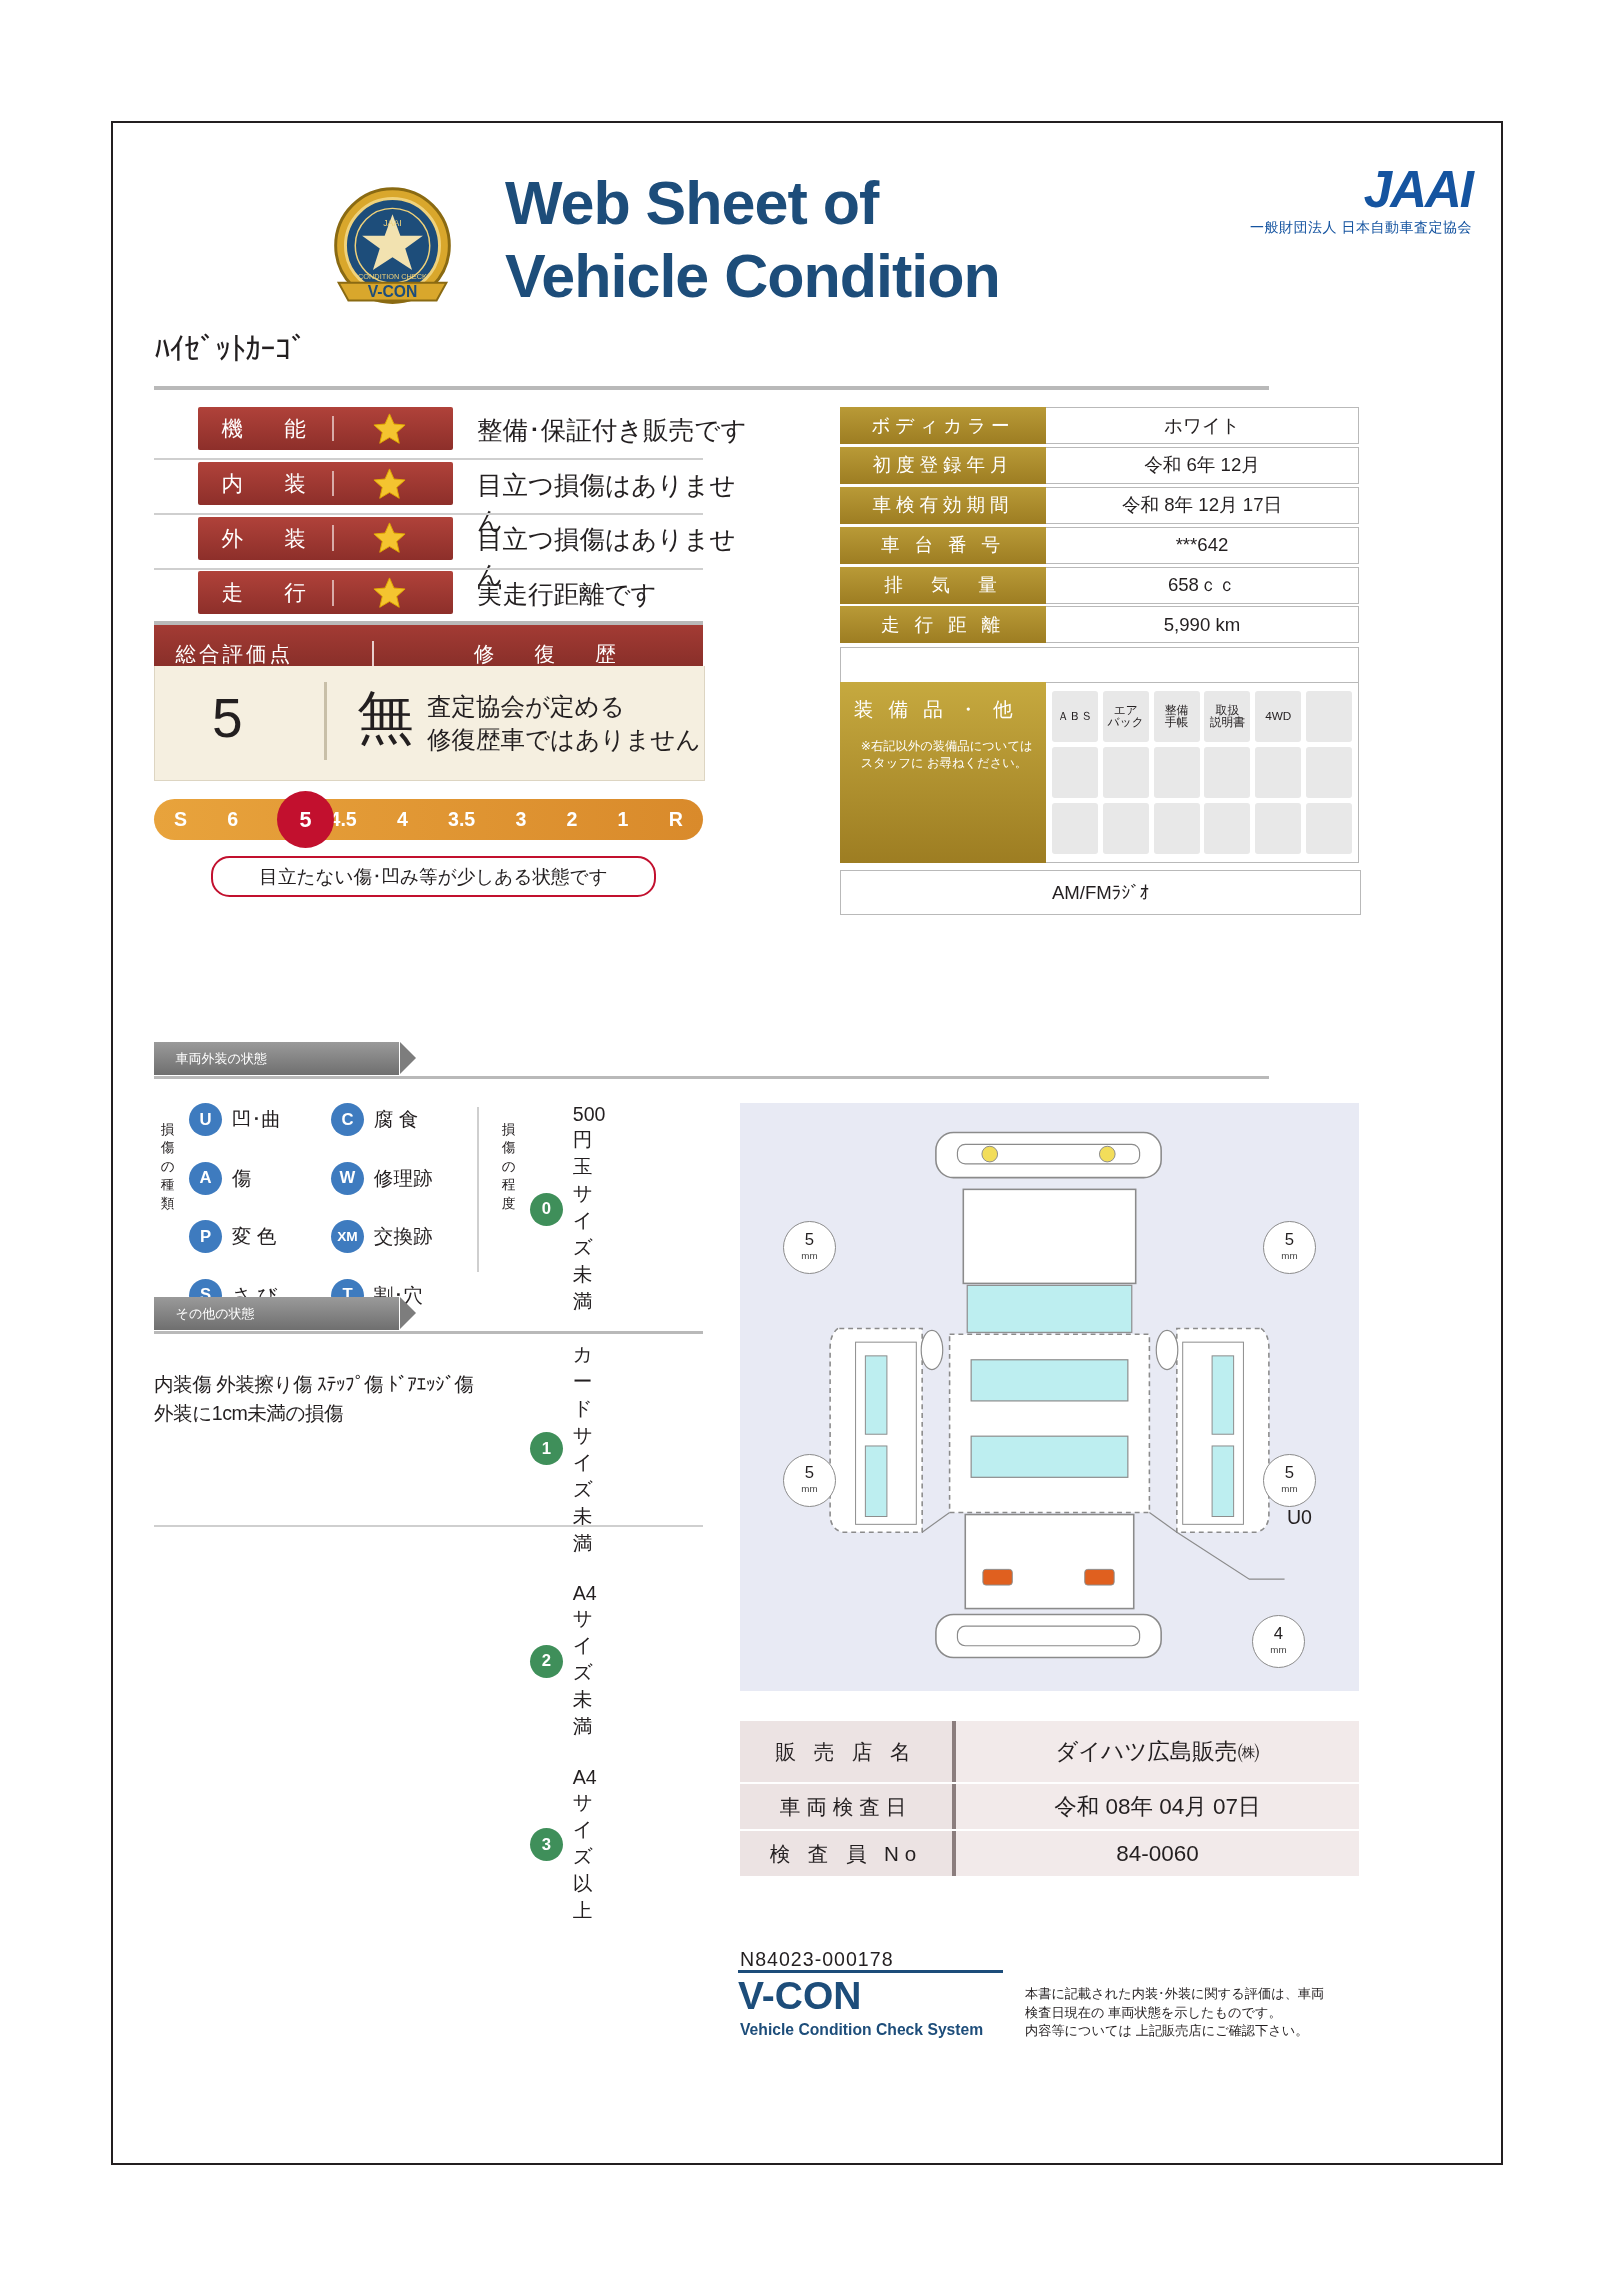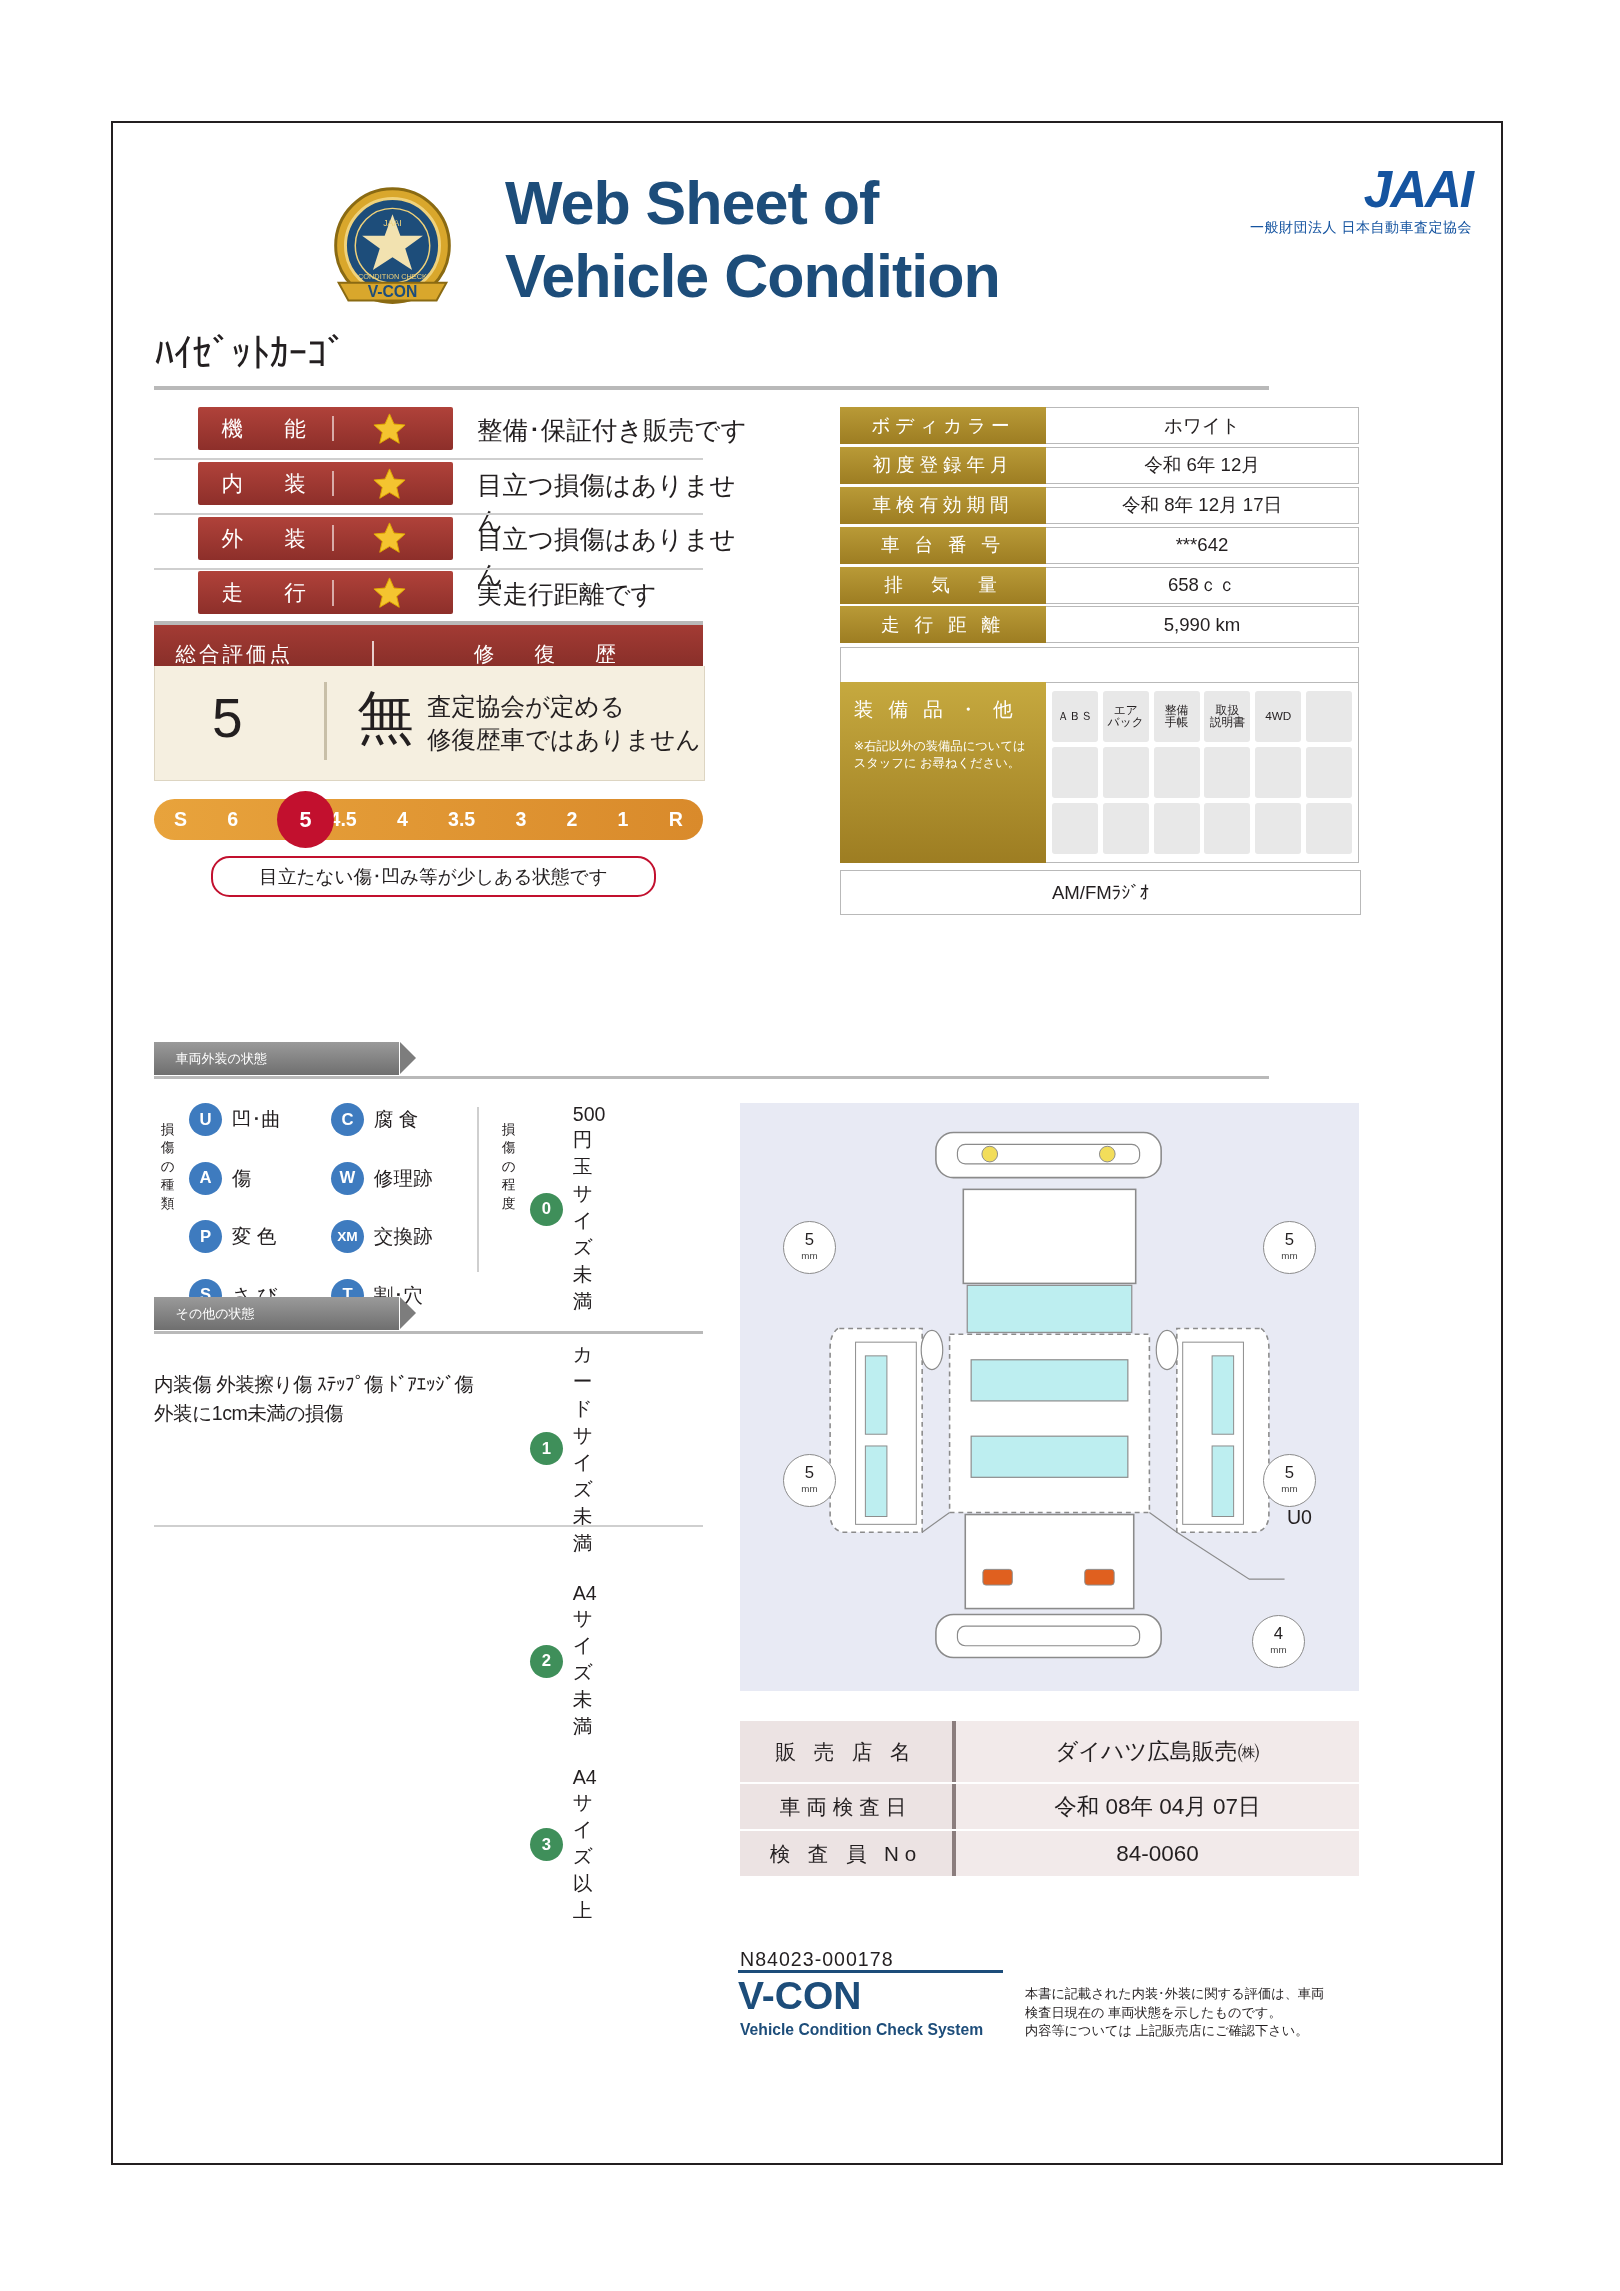--- a/index.html
+++ b/index.html
@@ -8,21 +8,21 @@
   .inner{position:absolute;left:0;top:0;right:0;bottom:0;}
 
   
   .hdr{position:absolute;left:0;top:0;width:100%;height:245px;}
   .emblem{position:absolute;left:206px;top:54px;width:147px;height:147px;}
   .title{position:absolute;left:392px;top:44px;color:#1d4d7a;font-weight:bold;font-size:61px;line-height:73px;letter-spacing:-1px;}
   .jaai-logo{position:absolute;right:29px;top:41px;text-align:right;}
   .jaai-logo .mark{color:#1554a0;font-weight:bold;font-style:italic;font-size:51px;letter-spacing:-2px;line-height:51px;}
   .jaai-logo .sub{color:#1554a0;font-size:14px;margin-top:3.9px;letter-spacing:0.5px;}
 
-  .carname{position:absolute;left:41px;top:208px;font-size:40px;letter-spacing:-1px;color:#231f20;}
+  .carname{position:absolute;left:41px;top:208px;font-size:32px;letter-spacing:-1px;color:#231f20;}
   .hr-main{position:absolute;left:41px;top:263px;width:1115px;height:3.9px;background:#b9b9b9;}
 
   
   .evalwrap{position:absolute;left:41px;top:284px;width:549px;padding-left:44px;}
   .evalrow{position:relative;height:43px;margin-bottom:11.8px;}
   .evalrow .bar{position:absolute;left:0;top:0;width:255px;height:43px;
       background:linear-gradient(to bottom,#b0423a,#8d2f2a);border-radius:2px;display:flex;align-items:center;}
   .evalrow .bar .lbl{color:#fff;font-size:21.6px;letter-spacing:9.8px;padding-left:23.5px;width:108px;}
   .evalrow .bar .sep{width:2px;height:25.5px;background:#e7c9c7;opacity:.8;margin-left:2px;}
   .evalrow .bar .star{position:absolute;left:174px;top:3.9px;width:35px;height:35px;}
@@ -58,21 +58,21 @@
   .spec{position:absolute;left:727px;top:284px;width:519px;}
   .spec .row{display:flex;height:37px;margin-bottom:2.9px;}
   .spec .k{width:206px;background:linear-gradient(to bottom,#b99a37,#9d7d22);color:#fff;font-size:18.6px;
      display:flex;align-items:center;justify-content:center;letter-spacing:4.9px;}
   .spec .v{flex:1;border:1px solid #b9b9b9;border-left:none;background:#fff;display:flex;align-items:center;justify-content:center;font-size:18.6px;}
   .spec .blank{height:45px;border:1px solid #b9b9b9;margin-top:3.9px;background:#fff;}
 
   .equip{position:absolute;left:727px;top:559px;width:519px;height:181px;display:flex;}
   .equip .left{width:206px;background:linear-gradient(to bottom,#c6a93f,#9d7d22);color:#fff;padding:13.7px 9.8px 0 13.7px;box-sizing:border-box;}
   .equip .left .t{font-size:19.6px;letter-spacing:4.9px;margin-bottom:15.7px;}
-  .equip .left .n{font-size:12.3px;line-height:16.7px;}
+  .equip .left .n{font-size:12.3px;line-height:16.7px;margin-left:7px;}
   .equip .right{flex:1;background:#fff;border:1px solid #b9b9b9;border-left:none;padding:7.8px 5.9px;box-sizing:border-box;
      display:grid;grid-template-columns:repeat(6,1fr);grid-template-rows:repeat(3,1fr);gap:4.9px;}
   .equip .cell{background:#e8e8e8;border-radius:2.9px;display:flex;align-items:center;justify-content:center;
      font-size:11.8px;line-height:12.7px;text-align:center;color:#231f20;}
   .radio{position:absolute;left:727px;top:747px;width:519px;height:43px;border:1px solid #b9b9b9;background:#fff;
      display:flex;align-items:center;justify-content:center;font-size:18.6px;}
 
   
   .sechdr{position:absolute;height:33px;background:linear-gradient(to bottom,#9a9a9a,#6f6f6f);color:#fff;
      font-size:13px;display:flex;align-items:center;padding-left:21.6px;box-sizing:border-box;}

